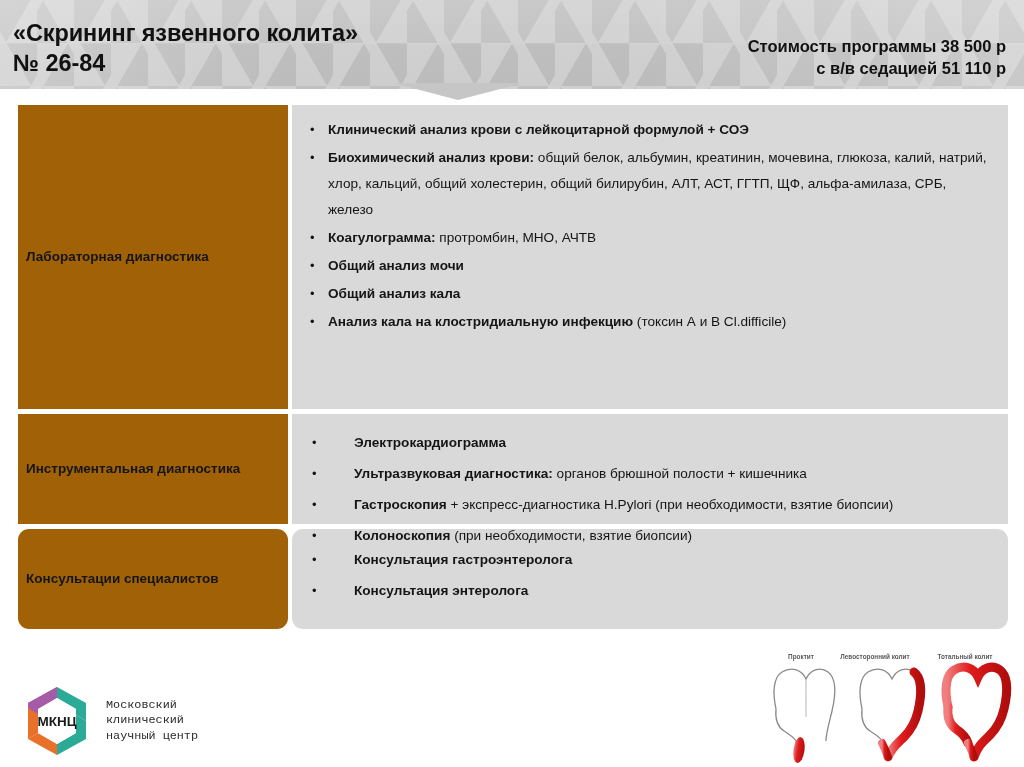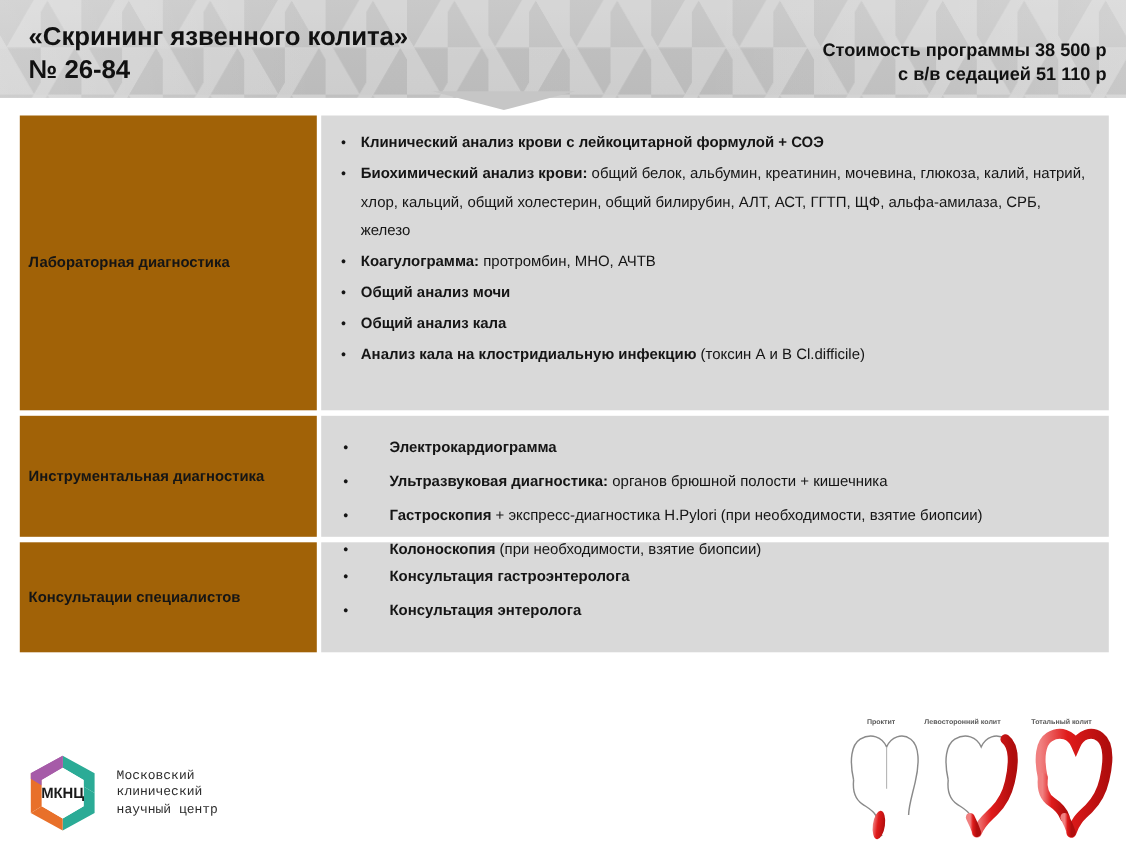--- a/index.html
+++ b/index.html
@@ -53,21 +53,21 @@
     top: 83px;
     width: 0;
     height: 0;
     border-left: 65px solid transparent;
     border-right: 65px solid transparent;
     border-top: 17px solid #c6c6c6;
   }
 
   .title-block {
     position: absolute;
-    left: 26px;
+    left: 13px;
     top: 18px;
     z-index: 3;
   }
   .title-line {
     font-size: 23.5px;
     font-weight: bold;
     line-height: 30px;
     letter-spacing: -0.1px;
     white-space: nowrap;
     color: #111111;
@@ -118,23 +118,23 @@
     color: #151515;
   }
   .cell-content {
     flex: 1 1 auto;
     background: #d9d9d9;
     margin-left: 4px;
     box-sizing: border-box;
     padding: 12px 14px 10px 14px;
   }
 
-  .row-lab .cell-label, .row-lab .cell-content { height: 268px; }
+  .row-lab .cell-label, .row-lab .cell-content { height: 304px; }
   .row-instr .cell-label, .row-instr .cell-content { height: 110px; }
-  .row-cons .cell-label, .row-cons .cell-content { height: 100px; }
+  .row-cons .cell-label, .row-cons .cell-content { height: 100px; border-radius: 11px; }
 
   .row-instr .cell-content { padding-top: 16px; }
   .row-cons .cell-content { padding-top: 18px; }
 
   
   ul.items {
     list-style: none;
     margin: 0;
     padding: 0;
   }

